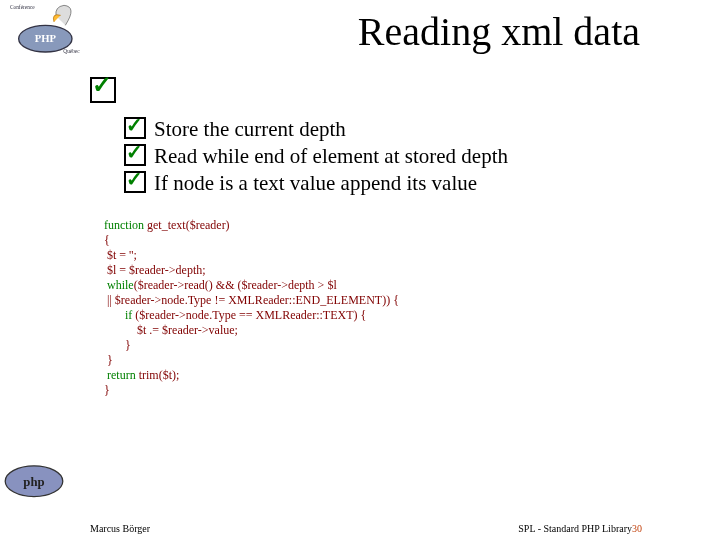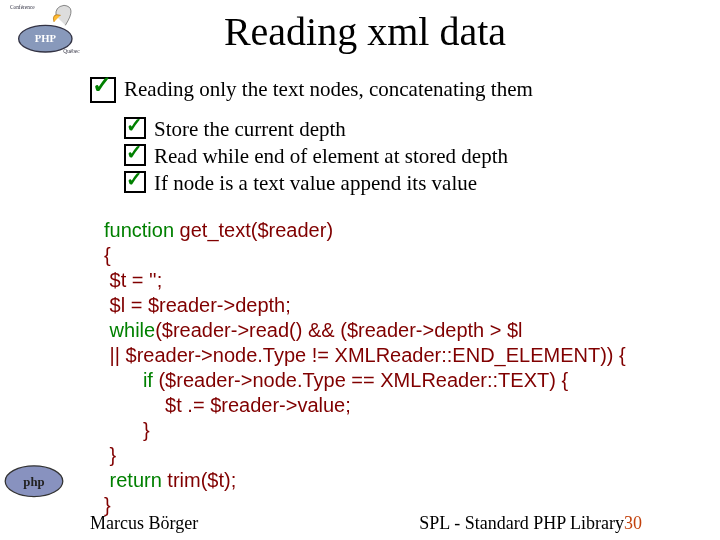--- a/index.html
+++ b/index.html
@@ -6,37 +6,37 @@
   .slide{position:relative;width:656px;height:540px;box-sizing:border-box}
 
   
   .deco{position:absolute;left:2px}
   .deco.top{top:2px;width:80px}
   .deco.bot{bottom:36px;width:64px}
   .deco svg{width:100%;height:auto}
 
   .content{position:absolute;left:90px;right:16px;top:8px;bottom:30px}
 
-  h1{margin:0;font-weight:400;font-size:40px;font-family:"Book Antiqua","Palatino Linotype",Georgia,serif;text-align:center;color:#000}
+  h1{margin:0;font-weight:400;font-size:40px;font-family:"Book Antiqua","Palatino Linotype",Georgia,serif;text-align:right;color:#000}
 
   .check{display:inline-block;width:18px;height:18px;border:2px solid;position:relative;margin-right:8px;flex-shrink:0}
   .check::after{content:"✓";position:absolute;left:0;top:-6px;font-size:20px;font-weight:bold;color:#008000}
   .check.lg{width:22px;height:22px}
   .check.lg::after{font-size:24px;top:-8px}
 
   .row{display:flex;align-items:flex-start}
   .lead{font-size:21px;font-family:"Book Antiqua","Palatino Linotype",Georgia,serif;margin-top:22px}
   .subs{margin-left:34px;margin-top:14px;font-family:"Book Antiqua","Palatino Linotype",Georgia,serif;font-size:21px}
   .subs .row{margin-bottom:2px}
 
-  .code{margin-top:22px;margin-left:14px;font-family:Liberation Sans, sans-serif;font-size:20px;line-height:1.25;white-space:pre}
+  .code{margin-top:22px;margin-left:14px;font-family:Liberation Serif, serif;font-size:12px;line-height:1.25;white-space:pre}
   .kw{color:#008000}
   .br{color:#800000}
 
-  .footer{position:absolute;left:90px;right:14px;bottom:6px;font-family:"Book Antiqua","Palatino Linotype",Georgia,serif;font-size:18px;color:#000;display:flex;justify-content:space-between;align-items:baseline}
+  .footer{position:absolute;left:90px;right:14px;bottom:6px;font-family:"Book Antiqua","Palatino Linotype",Georgia,serif;font-size:10px;color:#000;display:flex;justify-content:space-between;align-items:baseline}
   .footer .c{flex:1;text-align:right}
   .footer .r{color:#c2410c}
 </style>
 </head>
 <body>
 
 <div class="slide">
 
   <div class="deco top">
     <svg viewBox="0 0 120 80">
@@ -54,21 +54,20 @@
       <ellipse cx="50" cy="30" rx="45" ry="24" fill="#8892bf" stroke="#333" stroke-width="2"></ellipse>
       <text x="50" y="38" font-family="Verdana" font-size="20" font-weight="bold" fill="#222" text-anchor="middle">php</text>
     </svg>
   </div>
 
   <div class="content">
     <h1>Reading xml data</h1>
 
     <div class="row lead">
       <span class="check lg"></span>
-      <span>Reading only the text nodes, concatenating them</span>
     </div>
 
     <div class="subs">
       <div class="row">
         <span class="check"></span>
         <span>Store the current depth</span>
       </div>
       <div class="row">
         <span class="check"></span>
         <span>Read while end of element at stored depth</span>

